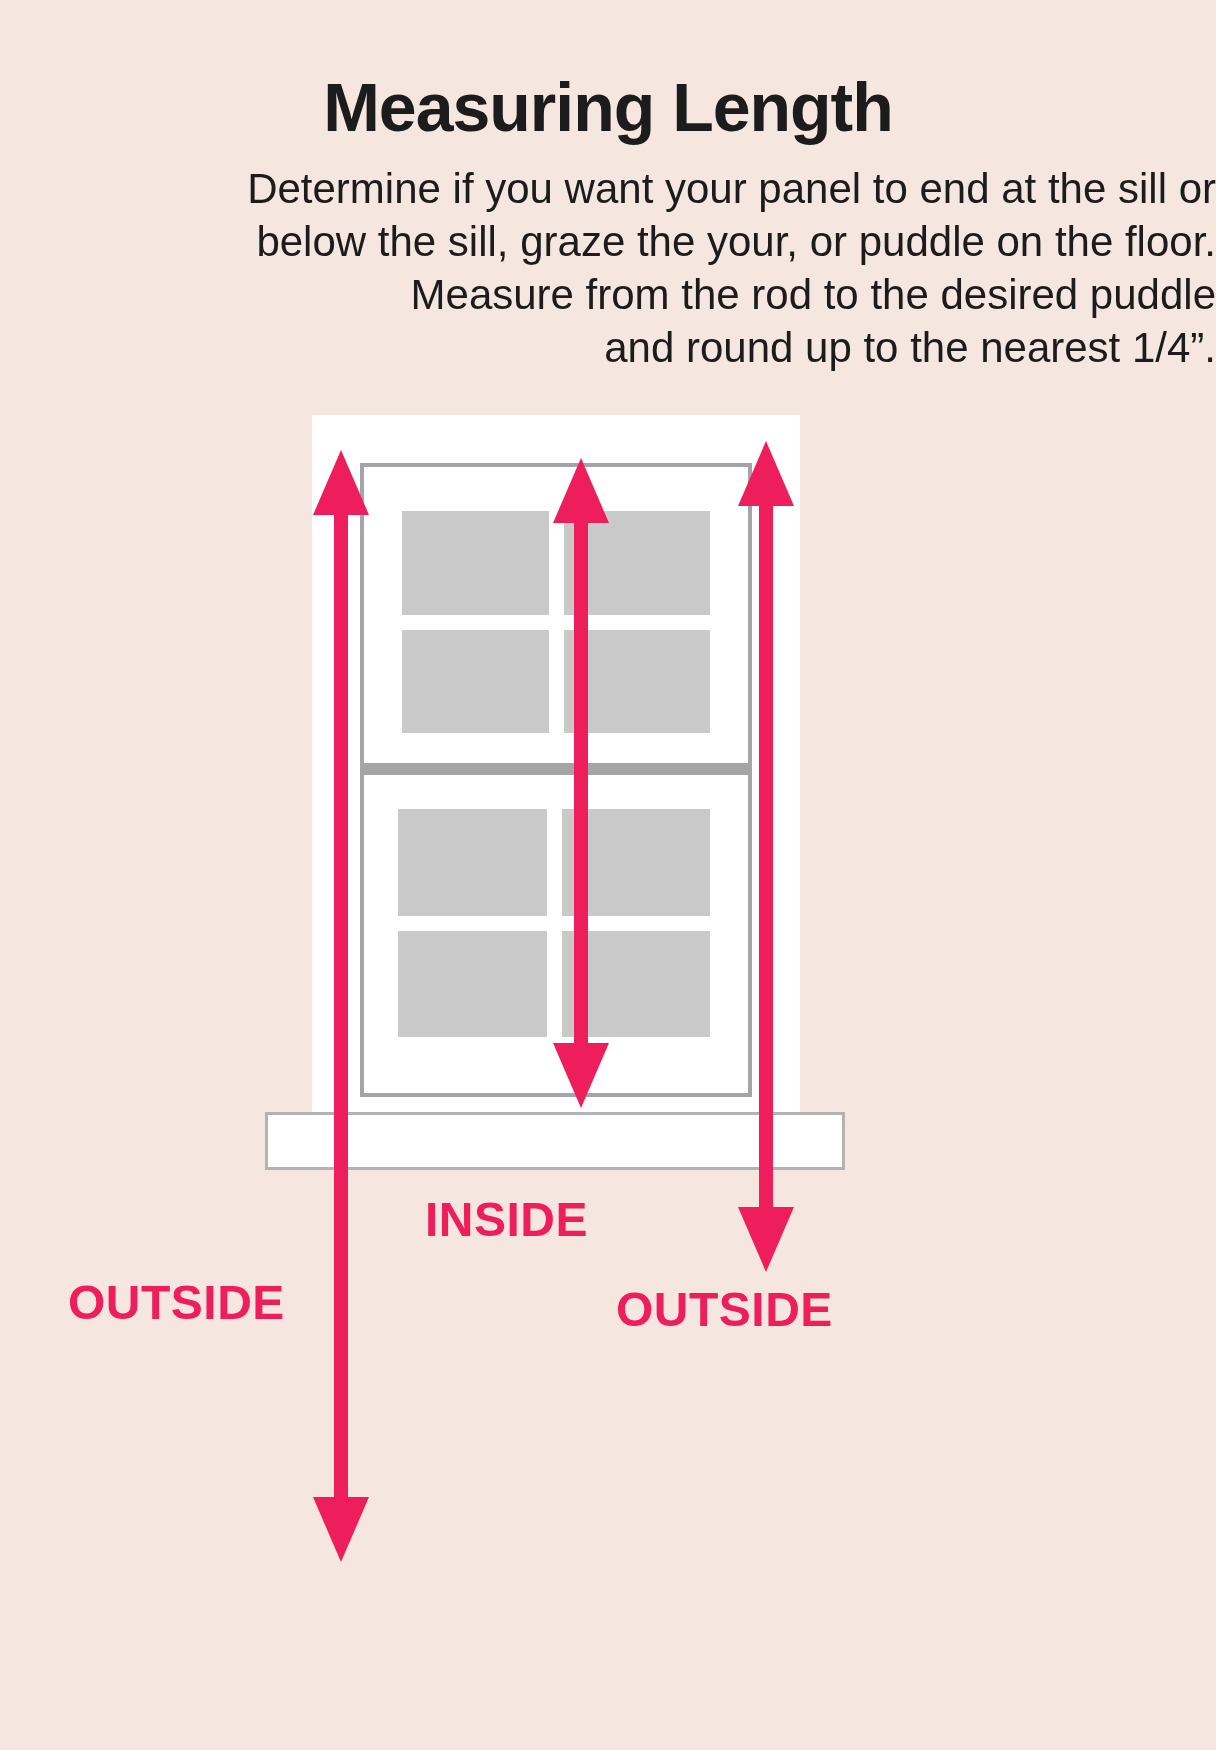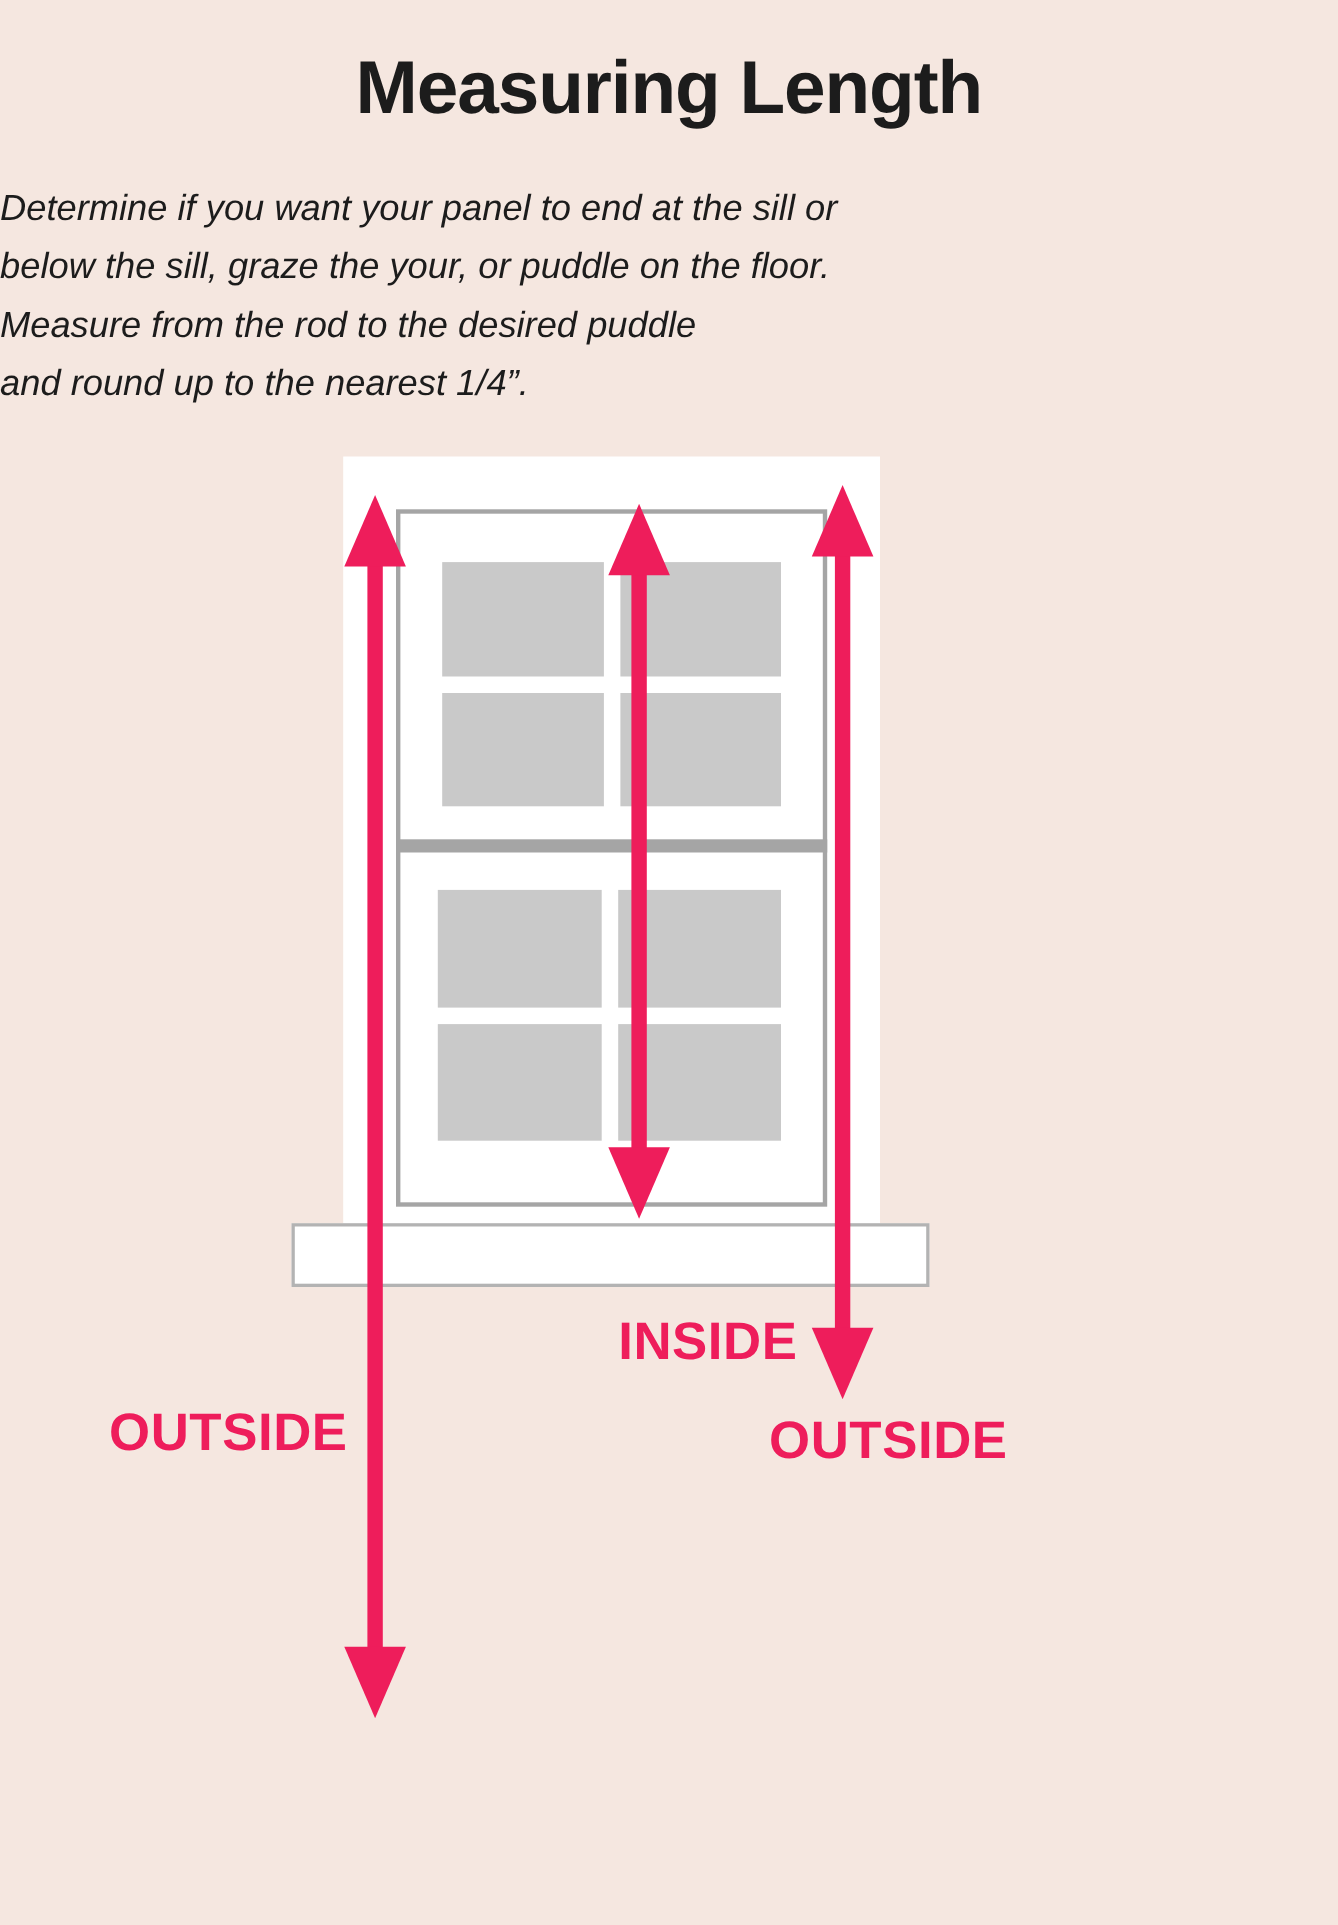--- a/index.html
+++ b/index.html
@@ -17,35 +17,34 @@
     height: 1750px;
     background: var(--bg);
     font-family: "Liberation Sans", sans-serif;
     position: relative;
     overflow: hidden;
   }
   .page { position: absolute; inset: 0; }
 
   .title {
     position: absolute;
-    top: 41px; left: 0; width: 100%;
+    top: 68px; left: 0; width: 100%;
     text-align: center;
     font-size: 68px;
     font-weight: bold;
     letter-spacing: -1px;
     color: var(--text);
   }
   .description {
     position: absolute;
     top: 162px; left: 0; width: 100%;
-    text-align: left;
-    font-size: 33px;
+    text-align: right;
+    font-size: 42px;
     line-height: 53px;
     color: var(--text);
-    font-style: italic;
   }
 
   
   .outer-frame {
     position: absolute;
     left: 312px; top: 415px;
     width: 488px; height: 698px;
     background: var(--window-white);
   }
   .inner-frame {
@@ -83,21 +82,21 @@
   .arrows { position: absolute; left: 0; top: 0; pointer-events: none; }
   .shaft { stroke: var(--accent); stroke-width: 14; }
   .head  { fill: var(--accent); }
 
   
   .label {
     position: absolute;
     color: var(--accent);
     font-weight: bold;
     font-size: 48px;
-    text-align: right;
+    text-align: left;
     letter-spacing: 0.5px;
   }
   .label-inside  { left: 425px; top: 1192px; width: 300px; }
   .label-outside { left: 616px; top: 1282px; width: 300px; }
   .label-outside-floor { left: 68px; top: 1276px; width: 248px; line-height: 1.12; }
 </style>
 </head>
 <body>
 
 <div class="page">

